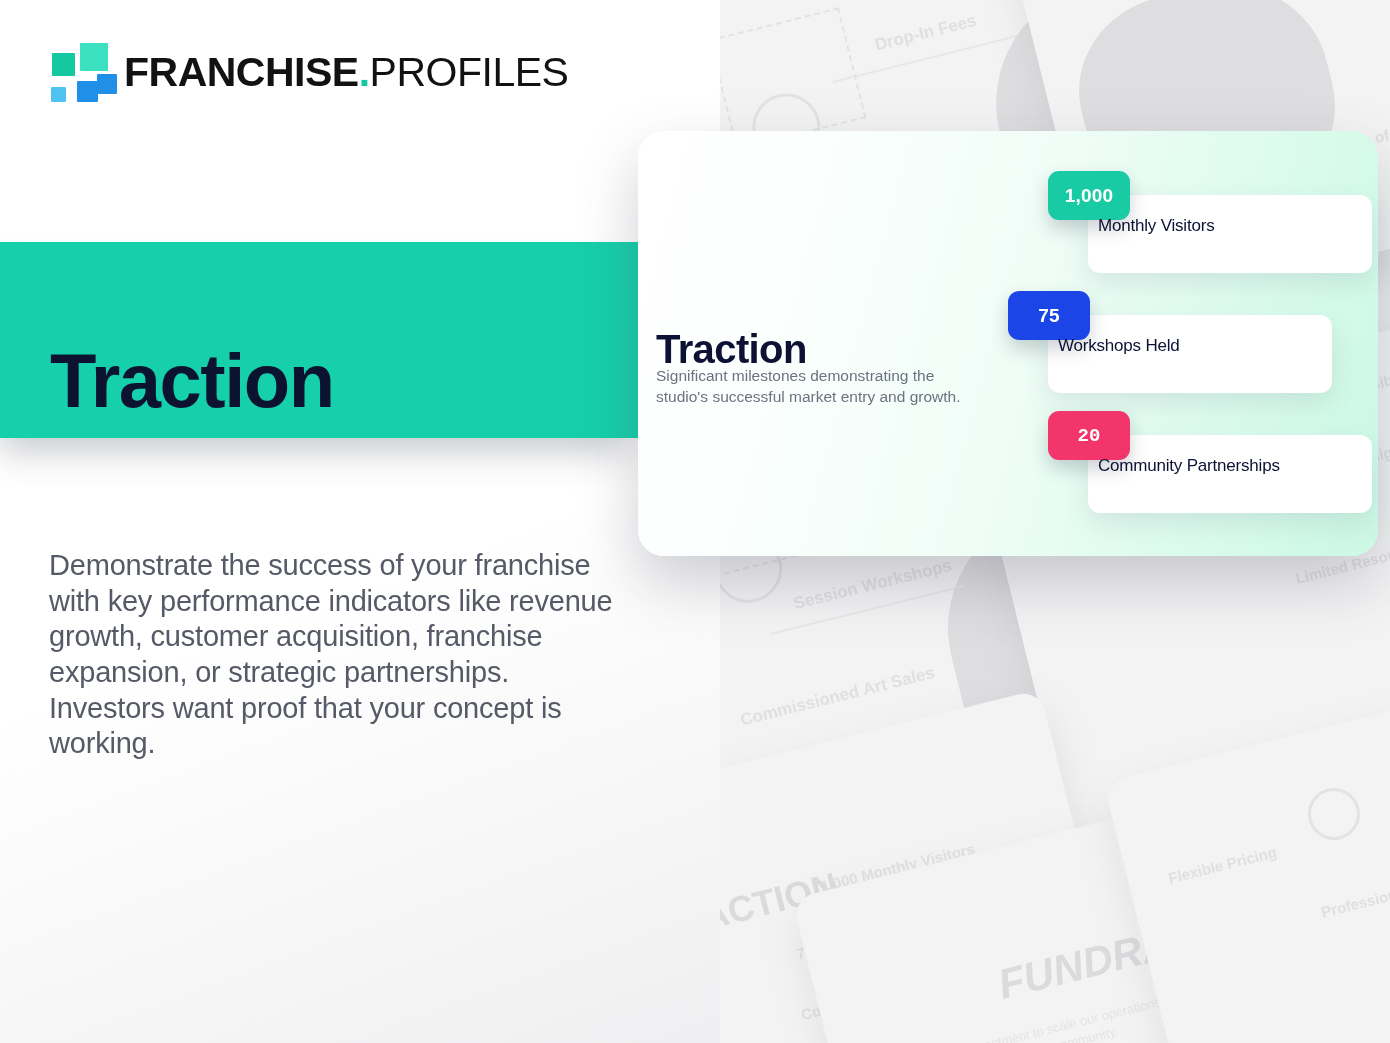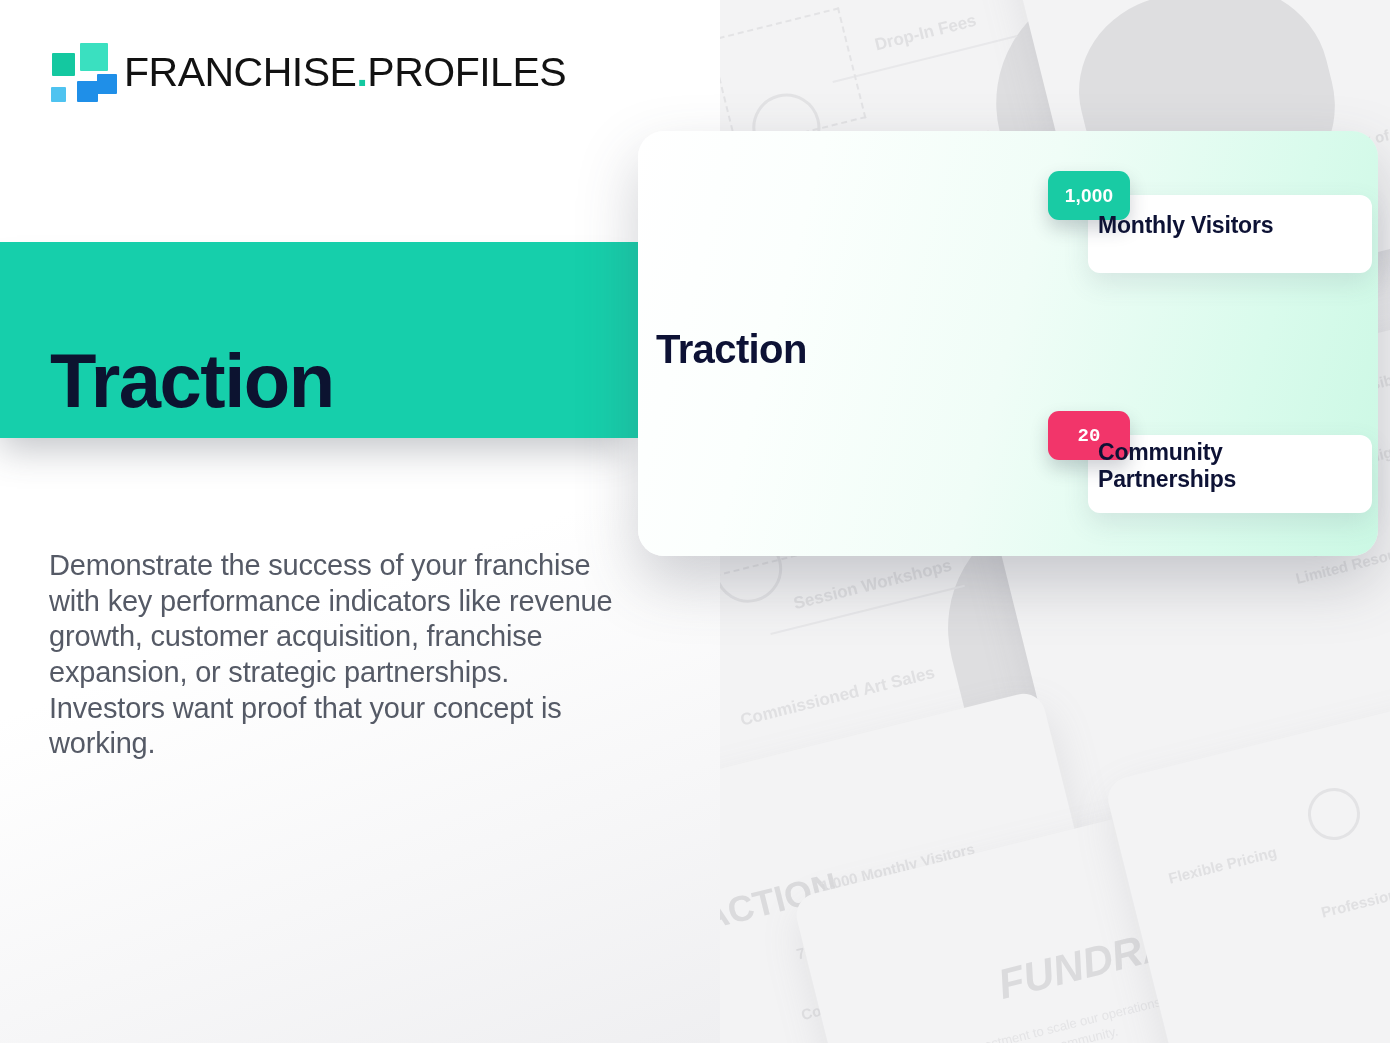--- a/index.html
+++ b/index.html
@@ -48,21 +48,21 @@
   .sq-e { left: 5px;  top: 45px; width: 15px; height: 15px; background: #4ec3f0; }
 
   #logo-wordmark {
     margin-left: 12px;
     font-size: 41px;
     letter-spacing: -0.5px;
     white-space: nowrap;
     line-height: 1;
     color: #121212;
   }
-  #logo-wordmark .w-bold { font-weight: 400; margin-top: 12px; }
+  #logo-wordmark .w-bold { font-weight: 700; margin-top: 12px; }
   #logo-wordmark .w-dot  { color: #14c8a0; font-weight: 700; }
   #logo-wordmark .w-thin { font-weight: 300; }
 
   
   #section-banner {
     position: absolute;
     left: -10px; top: 242px;
     width: 648px; height: 196px;
     background: #16cfab;
     box-shadow: 0 22px 34px -10px rgba(60,65,80,0.30);
@@ -223,22 +223,22 @@
     border-radius: 12px;
     box-shadow: 0 10px 26px rgba(90,100,120,0.14);
     z-index: 1;
   }
   .stat-label {
     position: absolute;
     left: 56px;
     top: 50%;
     transform: translateY(-50%);
     width: 200px;
-    font-size: 23px;
-    font-weight: 700;
+    font-size: 17px;
+    font-weight: 400;
     letter-spacing: -0.2px;
     color: #0d1235;
     line-height: 1.18;
     z-index: 3;
   }
 </style>
 </head>
 <body>
 
 <div id="backdrop">
@@ -328,27 +328,33 @@
 
 </div>
 
 <div id="section-banner">
   <h1 id="section-banner-title">Traction</h1>
 </div>
 
 <div id="traction-card">
 
   <h2 id="card-heading">Traction</h2>
+  <p id="card-subtext">Significant milestones demonstrating the studio's successful market entry and growth.</p>
 
   <div class="stat-row" id="stat-row-0">
     <div class="stat-card"></div>
     <div class="stat-badge" style="background:#19cba4;">1,000</div>
     <div class="stat-label">Monthly Visitors</div>
   </div>
 
+  <div class="stat-row" id="stat-row-1">
+    <div class="stat-card"></div>
+    <div class="stat-badge" style="background:#1c45e8;">75</div>
+    <div class="stat-label">Workshops Held</div>
+  </div>
 
   <div class="stat-row" id="stat-row-2">
     <div class="stat-card"></div>
     <div class="stat-badge" style="background:#f2356a;font-family:Liberation Mono, monospace;">20</div>
     <div class="stat-label">Community Partnerships</div>
   </div>
 
 </div>
 
 </body></html>

